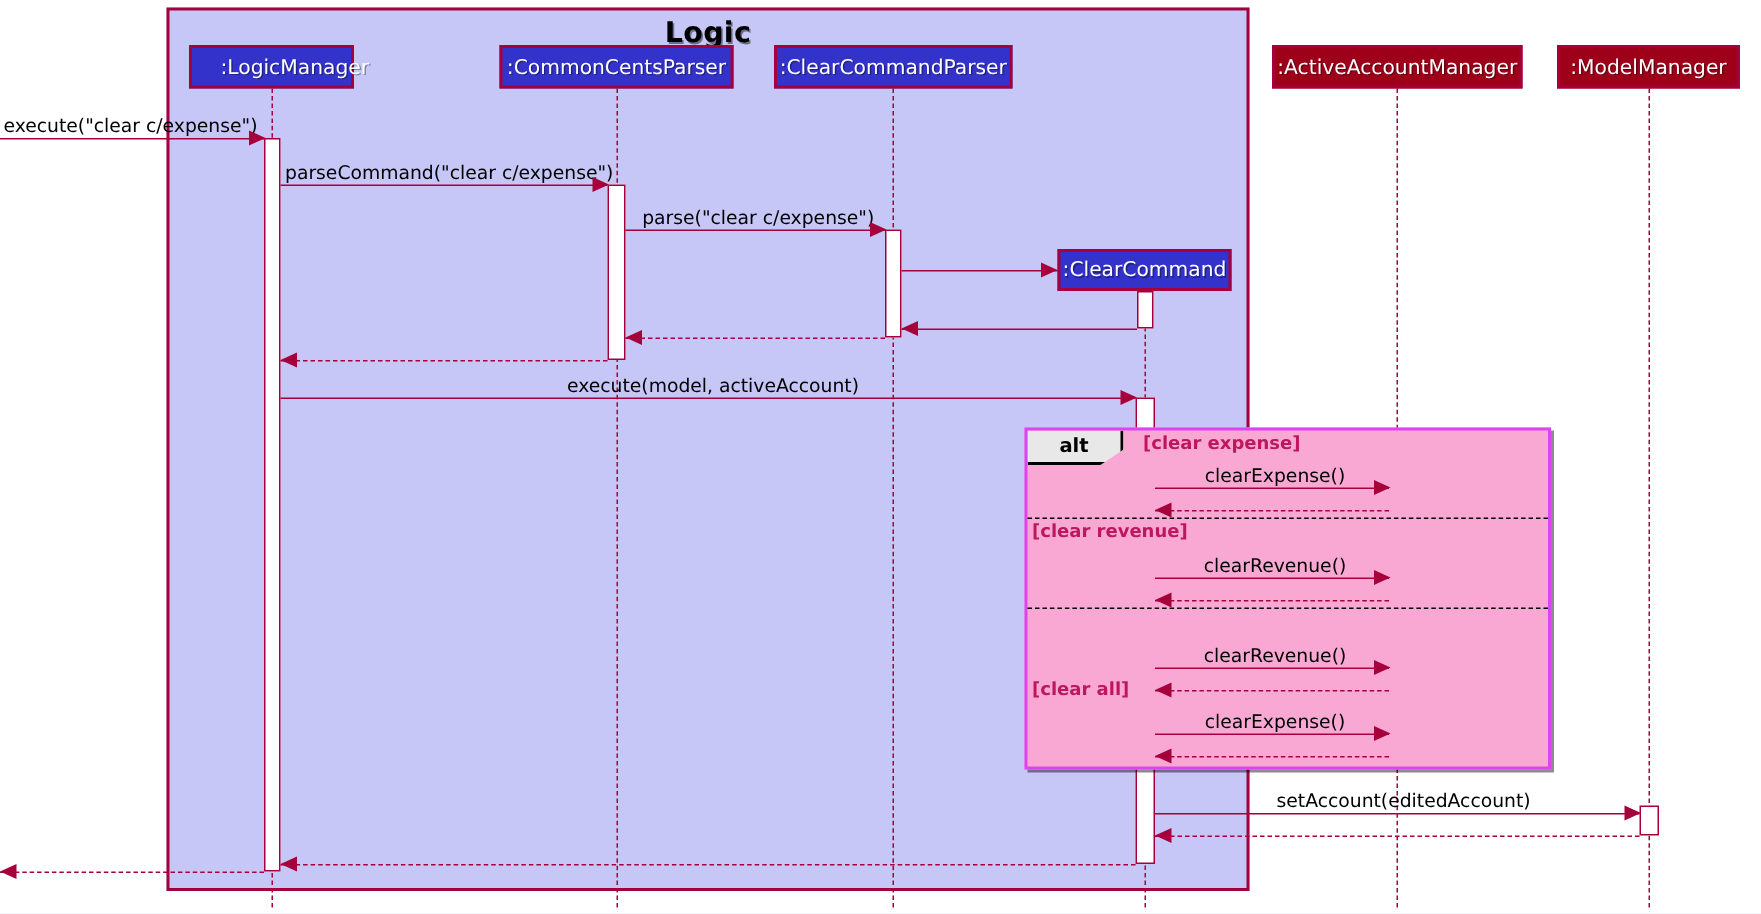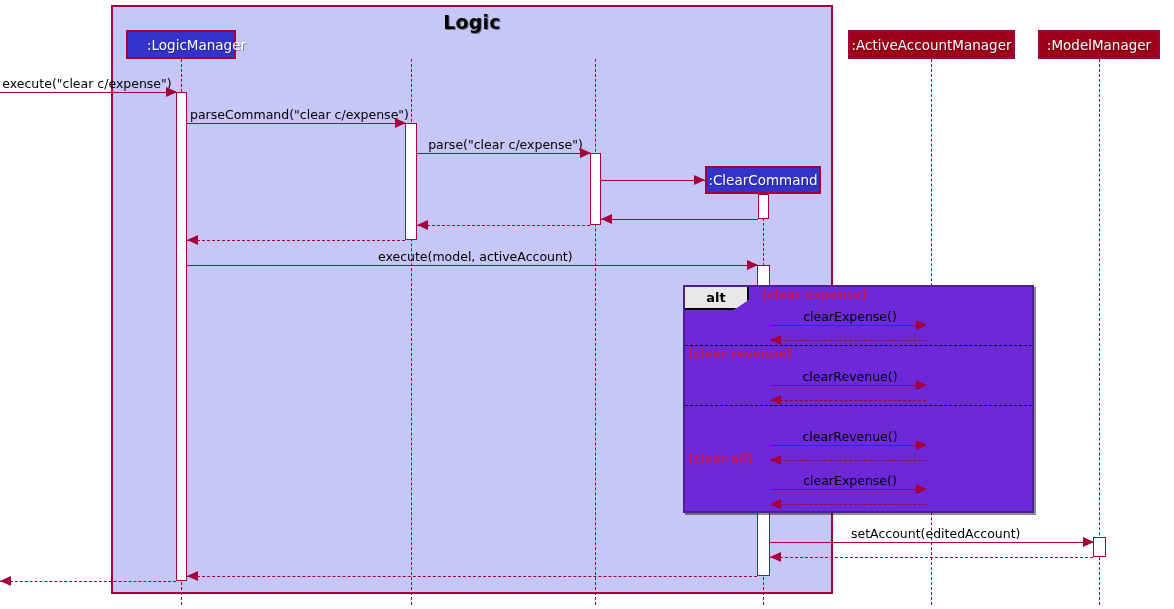--- a/index.html
+++ b/index.html
@@ -89,22 +89,22 @@
     position: absolute;
     font-size: 12.5px;
     color: #000000;
     white-space: nowrap;
     text-align: center;
   }
   
   .alt-frame {
     position: absolute;
     box-sizing: border-box;
-    background: #6d28d9;
-    border: 2px solid #4c1d95;
+    background: #f9a8d4;
+    border: 2px solid #d946ef;
     box-shadow: 2px 2px 0 rgba(0,0,0,0.45);
   }
   .alt-tab {
     position: absolute;
     left: 0;
     top: 0;
     height: 21px;
     width: 62px;
     background: #e8e8e8;
     border-right: 2px solid #000000;
@@ -146,21 +146,27 @@
   <div class="lifeline" style="left:411px; top:59px; height:546px;"></div>
   <div class="lifeline" style="left:595px; top:59px; height:546px;"></div>
   <div class="lifeline" style="left:763px; top:193px; height:412px;"></div>
   <div class="lifeline" style="left:931px; top:59px; height:546px;"></div>
   <div class="lifeline" style="left:1099px; top:59px; height:546px;"></div>
 
   <div class="participant logic" style="left:126px; top:30px; width:110px; height:29px;padding-left:31px;">
     <span>:LogicManager</span>
   </div>
 
-
+  <div class="participant logic" style="left:333px; top:30px; width:156px; height:29px;">
+    <span>:CommonCentsParser</span>
+  </div>
+
+  <div class="participant logic" style="left:516px; top:30px; width:159px; height:29px;">
+    <span>:ClearCommandParser</span>
+  </div>
 
   <div class="participant logic" style="left:705px; top:166px; width:116px; height:28px;">
     <span>:ClearCommand</span>
   </div>
 
   <div class="participant model" style="left:848px; top:30px; width:167px; height:29px;">
     <span>:ActiveAccountManager</span>
   </div>
 
   <div class="participant model" style="left:1038px; top:30px; width:122px; height:29px;">

